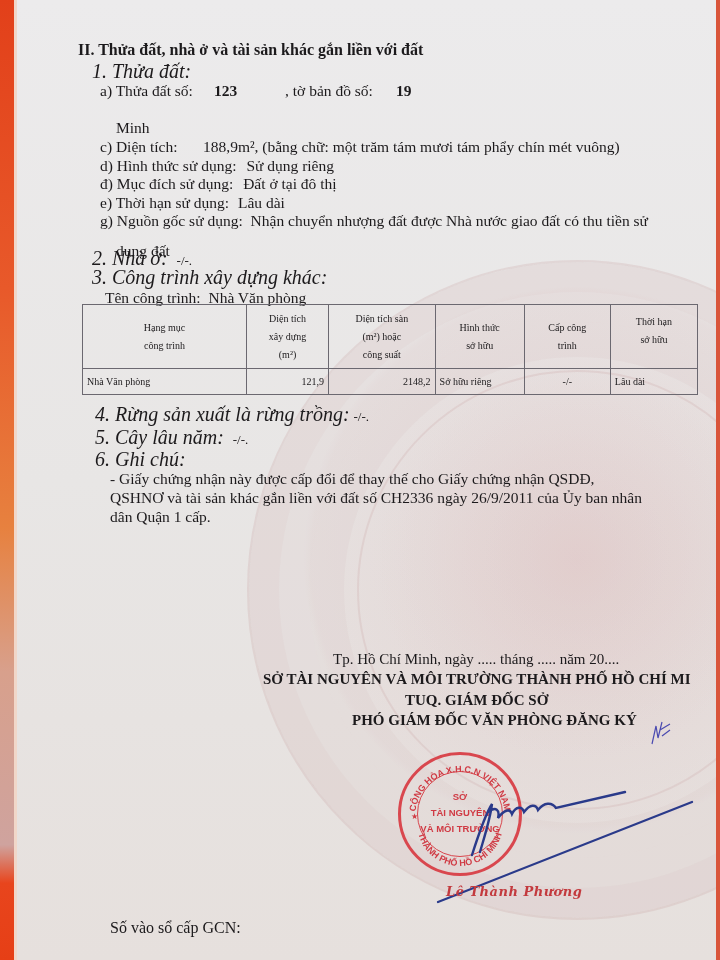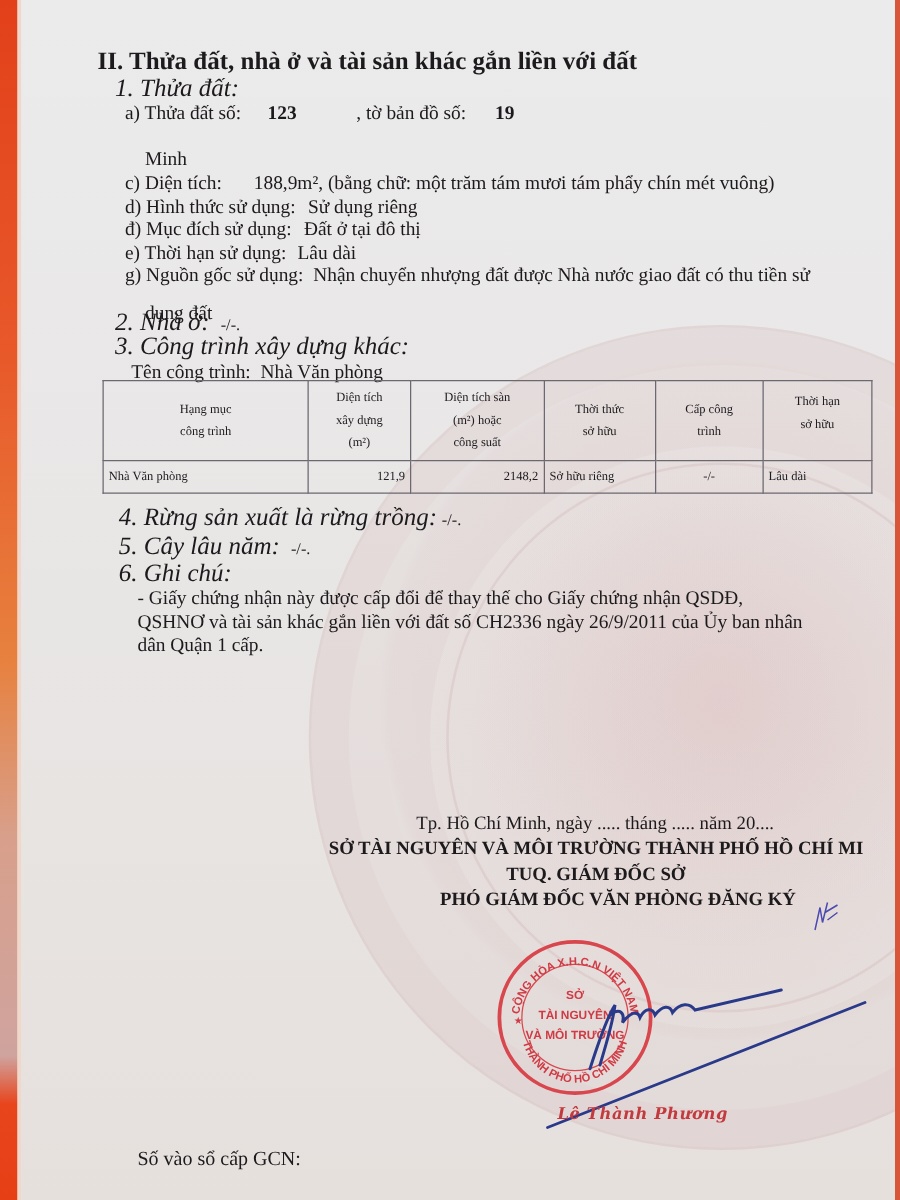--- a/index.html
+++ b/index.html
@@ -39,21 +39,21 @@
       position: absolute; left: 340px; top: 370px; width: 440px; height: 440px;
       border-radius: 50%;
       border: 2px solid rgba(200,160,160,0.22);
     }
     .content {
       position: absolute; left: 0; top: 0; width: 720px; height: 960px;
       font-size: 15.5px;
       line-height: 19px;
     }
     .line { position: absolute; white-space: nowrap; }
-    .section-title { font-weight: bold; font-size: 20px; }
+    .section-title { font-weight: bold; font-size: 16px; }
     .sub-title { font-weight: normal; font-style: italic; font-size: 20px; }
     .bold { font-weight: bold; }
 
     table.works {
       position: absolute; left: 82px; top: 304px; width: 616px;
       border-collapse: collapse;
       font-size: 10px; line-height: 18px;
     }
     table.works th, table.works td {
       border: 1px solid #6b6870;
@@ -171,21 +171,21 @@
           <div>Diện tích</div>
           <div>xây dựng</div>
           <div>(m²)</div>
         </th>
         <th>
           <div>Diện tích sàn</div>
           <div>(m²) hoặc</div>
           <div>công suất</div>
         </th>
         <th>
-          <div>Thời thức</div>
+          <div>Hình thức</div>
           <div>sở hữu</div>
         </th>
         <th>
           <div>Cấp công</div>
           <div>trình</div>
         </th>
         <th style="vertical-align:top; padding-top:8px;">
           <div>Thời hạn</div>
           <div>sở hữu</div>
         </th>

